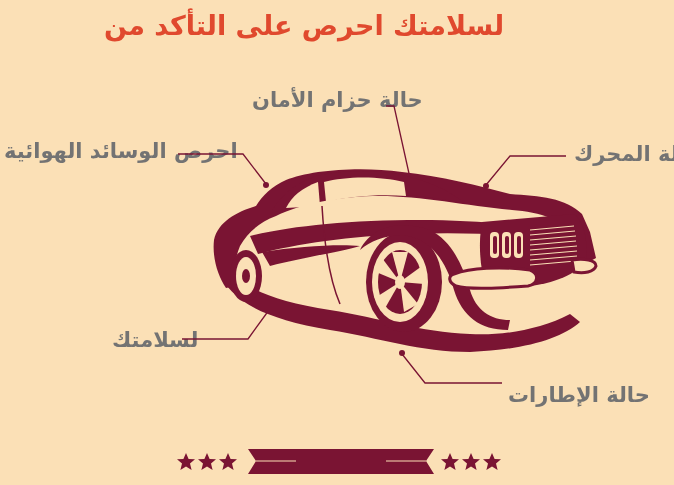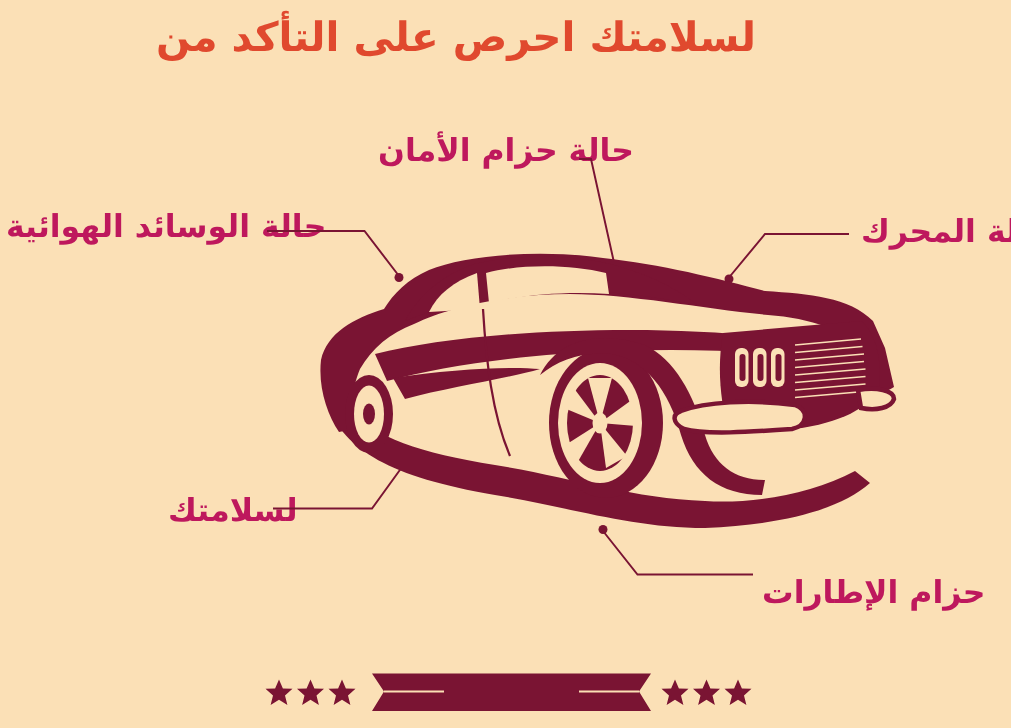--- a/index.html
+++ b/index.html
@@ -9,39 +9,39 @@
     position: relative;
     font-family: "DejaVu Sans", sans-serif;
   }
   .title {
     position: absolute; left: 0; top: 8px; width: 608px;
     text-align: center; direction: rtl;
     color: #e0492e; font-weight: bold; font-size: 27px; line-height: 36px;
   }
   .label {
     position: absolute; direction: rtl; white-space: nowrap;
-    color: #be185d; font-weight: bold; font-size: 21px; line-height: 28px;
+    color: #737373; font-weight: bold; font-size: 21px; line-height: 28px;
   }
   #lbl-seatbelt { left: 252px; top: 86px; }
   #lbl-airbags  { left: 4px;   top: 137px; }
   #lbl-engine   { left: 574px; top: 140px; }
   #lbl-brakes   { left: 112px; top: 326px; }
   #lbl-tires    { left: 508px; top: 381px; }
   svg.overlay { position: absolute; left: 0; top: 0; }
 </style>
 </head>
 <body>
 
 <div class="title">لسلامتك احرص على التأكد من</div>
 
 <div class="label" id="lbl-seatbelt">حالة حزام الأمان</div>
-<div class="label" id="lbl-airbags">حالة الوسائد الهوائية</div>
+<div class="label" id="lbl-airbags">احرص الوسائد الهوائية</div>
 <div class="label" id="lbl-engine">حالة المحرك</div>
 <div class="label" id="lbl-brakes">لسلامتك</div>
-<div class="label" id="lbl-tires">حزام الإطارات</div>
+<div class="label" id="lbl-tires">حالة الإطارات</div>
 
 <svg class="overlay" width="674" height="485">
   <g stroke="#7a1433" stroke-width="1.3" fill="none">
 
     <polyline points="386,106 394,106 410,178"></polyline>
 
     <polyline points="178,154 243,154 266,184"></polyline>
 
     <polyline points="566,156 510,156 486,185"></polyline>
 

